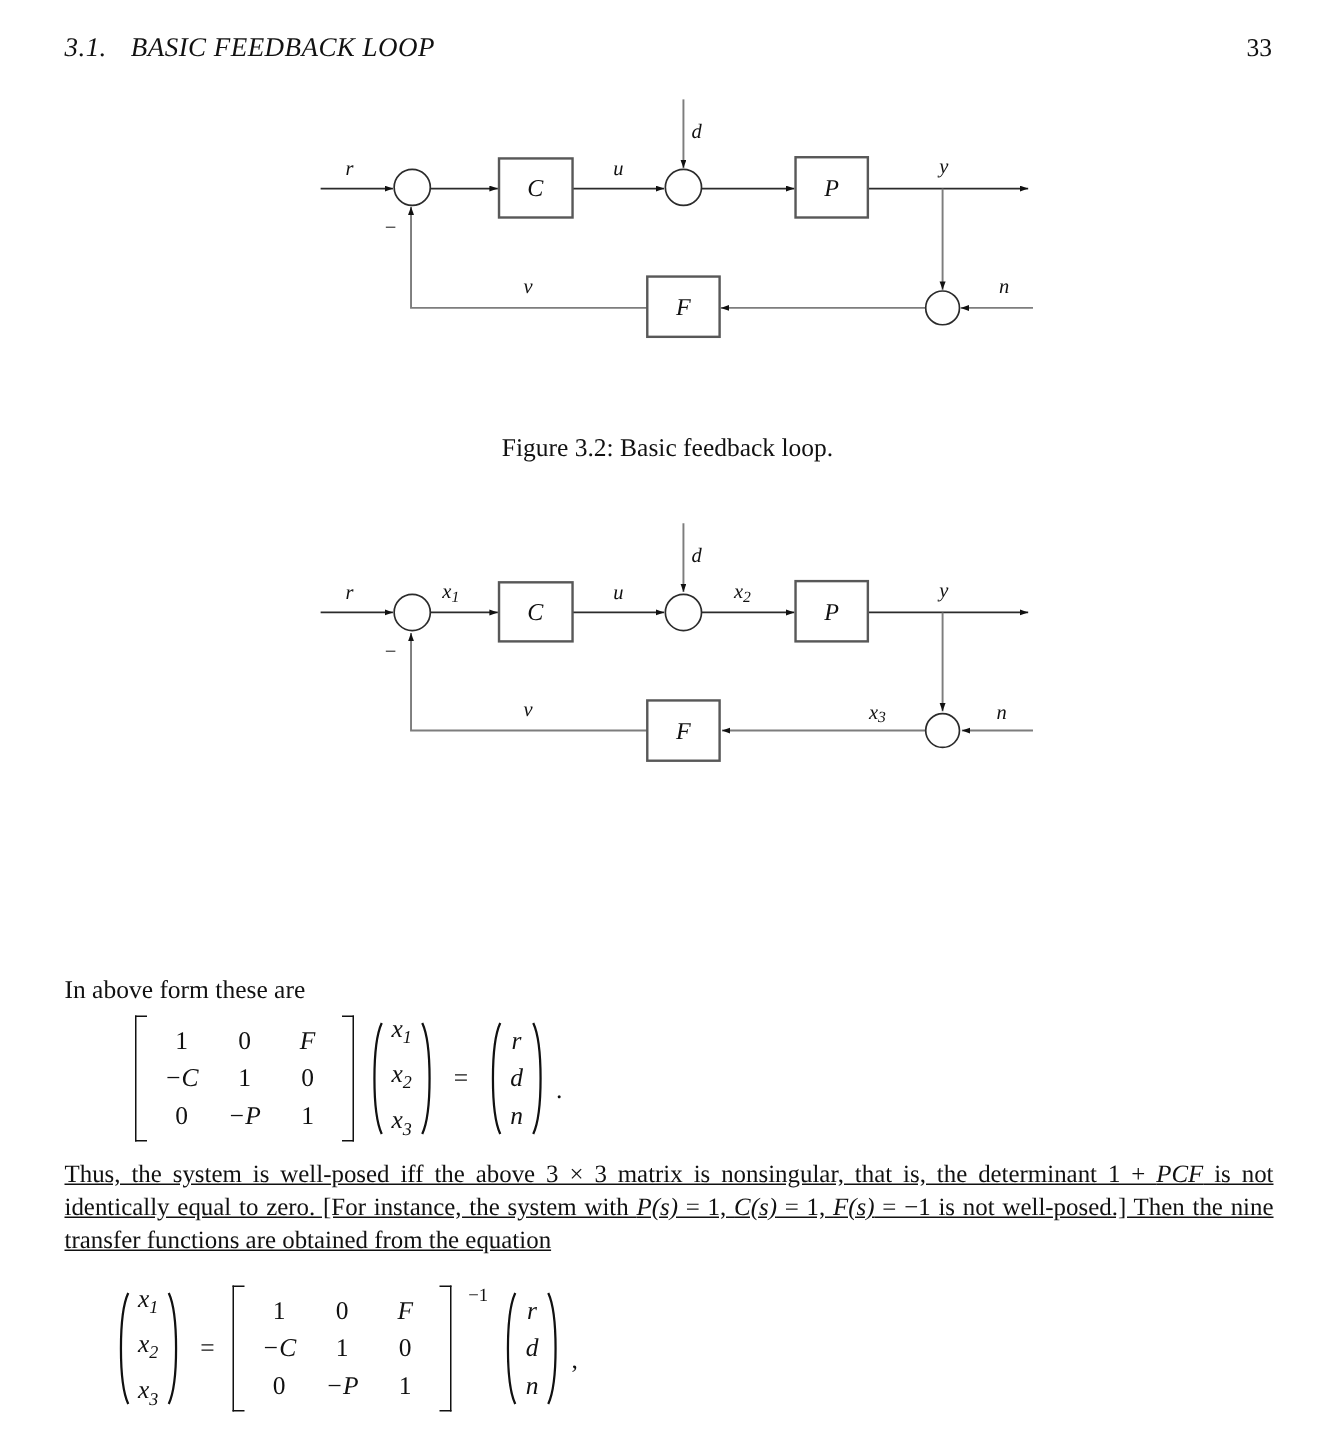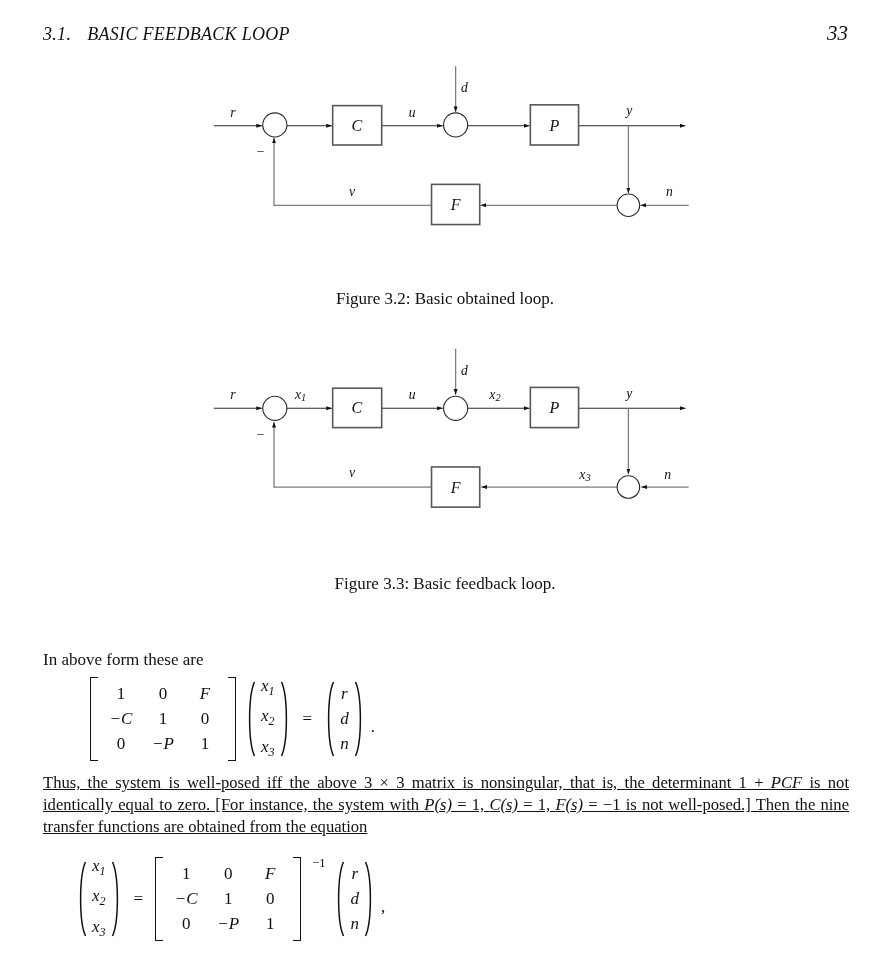--- a/index.html
+++ b/index.html
@@ -8,21 +8,21 @@
     font-family:"Liberation Serif","DejaVu Serif",serif;color:#111;
     overflow:hidden;
   }
   
   .header{
     position:absolute;top:21px;left:43px;right:42px;
     display:flex;justify-content:space-between;align-items:baseline;
   }
   .header-left{font-style:italic;font-size:18px;letter-spacing:.3px;}
   .header-left .sec{margin-right:16px;}
-  .pageno{font-size:21px;font-style:italic;}
+  .pageno{font-size:17px;}
   
   .figsvg{position:absolute;left:140px;overflow:visible;}
   .caption{position:absolute;left:0;width:890px;text-align:center;font-size:17px;}
   .slabel{font-family:"Liberation Serif","DejaVu Serif",serif;font-style:italic;font-size:17px;fill:#111;}
   .sub13{font-size:13px;}
   .blk{font-family:"Liberation Serif","DejaVu Serif",serif;font-style:italic;font-size:20px;fill:#111;}
   .w{stroke:#2b2b2b;stroke-width:1.4;fill:none;}
   .wg{stroke:#7d7d7d;stroke-width:1.6;fill:none;}
   .box{stroke:#585858;stroke-width:2;fill:#fff;}
   .sum{stroke:#2b2b2b;stroke-width:1.4;fill:#fff;}
@@ -101,21 +101,21 @@
     <text class="blk" x="457" y="248" text-anchor="middle">F</text>
 
     <text class="slabel" x="180" y="132" text-anchor="middle">r</text>
     <text class="slabel" x="403" y="132" text-anchor="middle">u</text>
     <text class="slabel" x="468" y="101" text-anchor="middle">d</text>
     <text class="slabel" x="673" y="130" text-anchor="middle">y</text>
     <text class="slabel" x="328" y="230" text-anchor="middle">v</text>
     <text class="slabel" x="723" y="230" text-anchor="middle">n</text>
     <text class="slabel" x="214" y="181" text-anchor="middle">−</text>
   </svg>
-  <div class="caption" style="top:289px">Figure 3.2: Basic obtained loop.</div>
+  <div class="caption" style="top:289px">Figure 3.2: Basic feedback loop.</div>
 
   <svg class="figsvg" style="top:340px" width="620" height="225" viewBox="140 340 620 280">
     <defs>
       <marker id="ah2" markerUnits="userSpaceOnUse" markerWidth="8" markerHeight="6" refX="7" refY="2.5" orient="auto">
           <path d="M0,0 L7,2.5 L0,5 Z" fill="#111"></path>
         </marker>
     </defs>
     <line class="w" x1="156" y1="425" x2="216" y2="425" marker-end="url(#ah2)"></line>
     <line class="w" x1="247" y1="425" x2="303" y2="425" marker-end="url(#ah2)"></line>
     <line class="w" x1="365" y1="425" x2="441" y2="425" marker-end="url(#ah2)"></line>
@@ -139,21 +139,20 @@
     <text class="slabel" x="264" y="413" text-anchor="middle"><tspan>x</tspan><tspan class="sub13" dy="3">1</tspan></text>
     <text class="slabel" x="403" y="414" text-anchor="middle">u</text>
     <text class="slabel" x="468" y="383" text-anchor="middle">d</text>
     <text class="slabel" x="506" y="413" text-anchor="middle"><tspan>x</tspan><tspan class="sub13" dy="3">2</tspan></text>
     <text class="slabel" x="673" y="412" text-anchor="middle">y</text>
     <text class="slabel" x="328" y="511" text-anchor="middle">v</text>
     <text class="slabel" x="618" y="513" text-anchor="middle"><tspan>x</tspan><tspan class="sub13" dy="3">3</tspan></text>
     <text class="slabel" x="721" y="513" text-anchor="middle">n</text>
     <text class="slabel" x="214" y="463" text-anchor="middle">−</text>
   </svg>
-  <div class="caption" style="top:574px">Figure 3.3: Basic feedback loop.</div>
 
   <div class="intro">In above form these are</div>
 
   <div class="equation" style="top:676px;left:90px">
     <div class="bmatrix">
       <span class="brk brk-l"></span>
       <div class="mgrid">
         <span>1</span>
         <span>0</span>
         <span class="mi">F</span>

